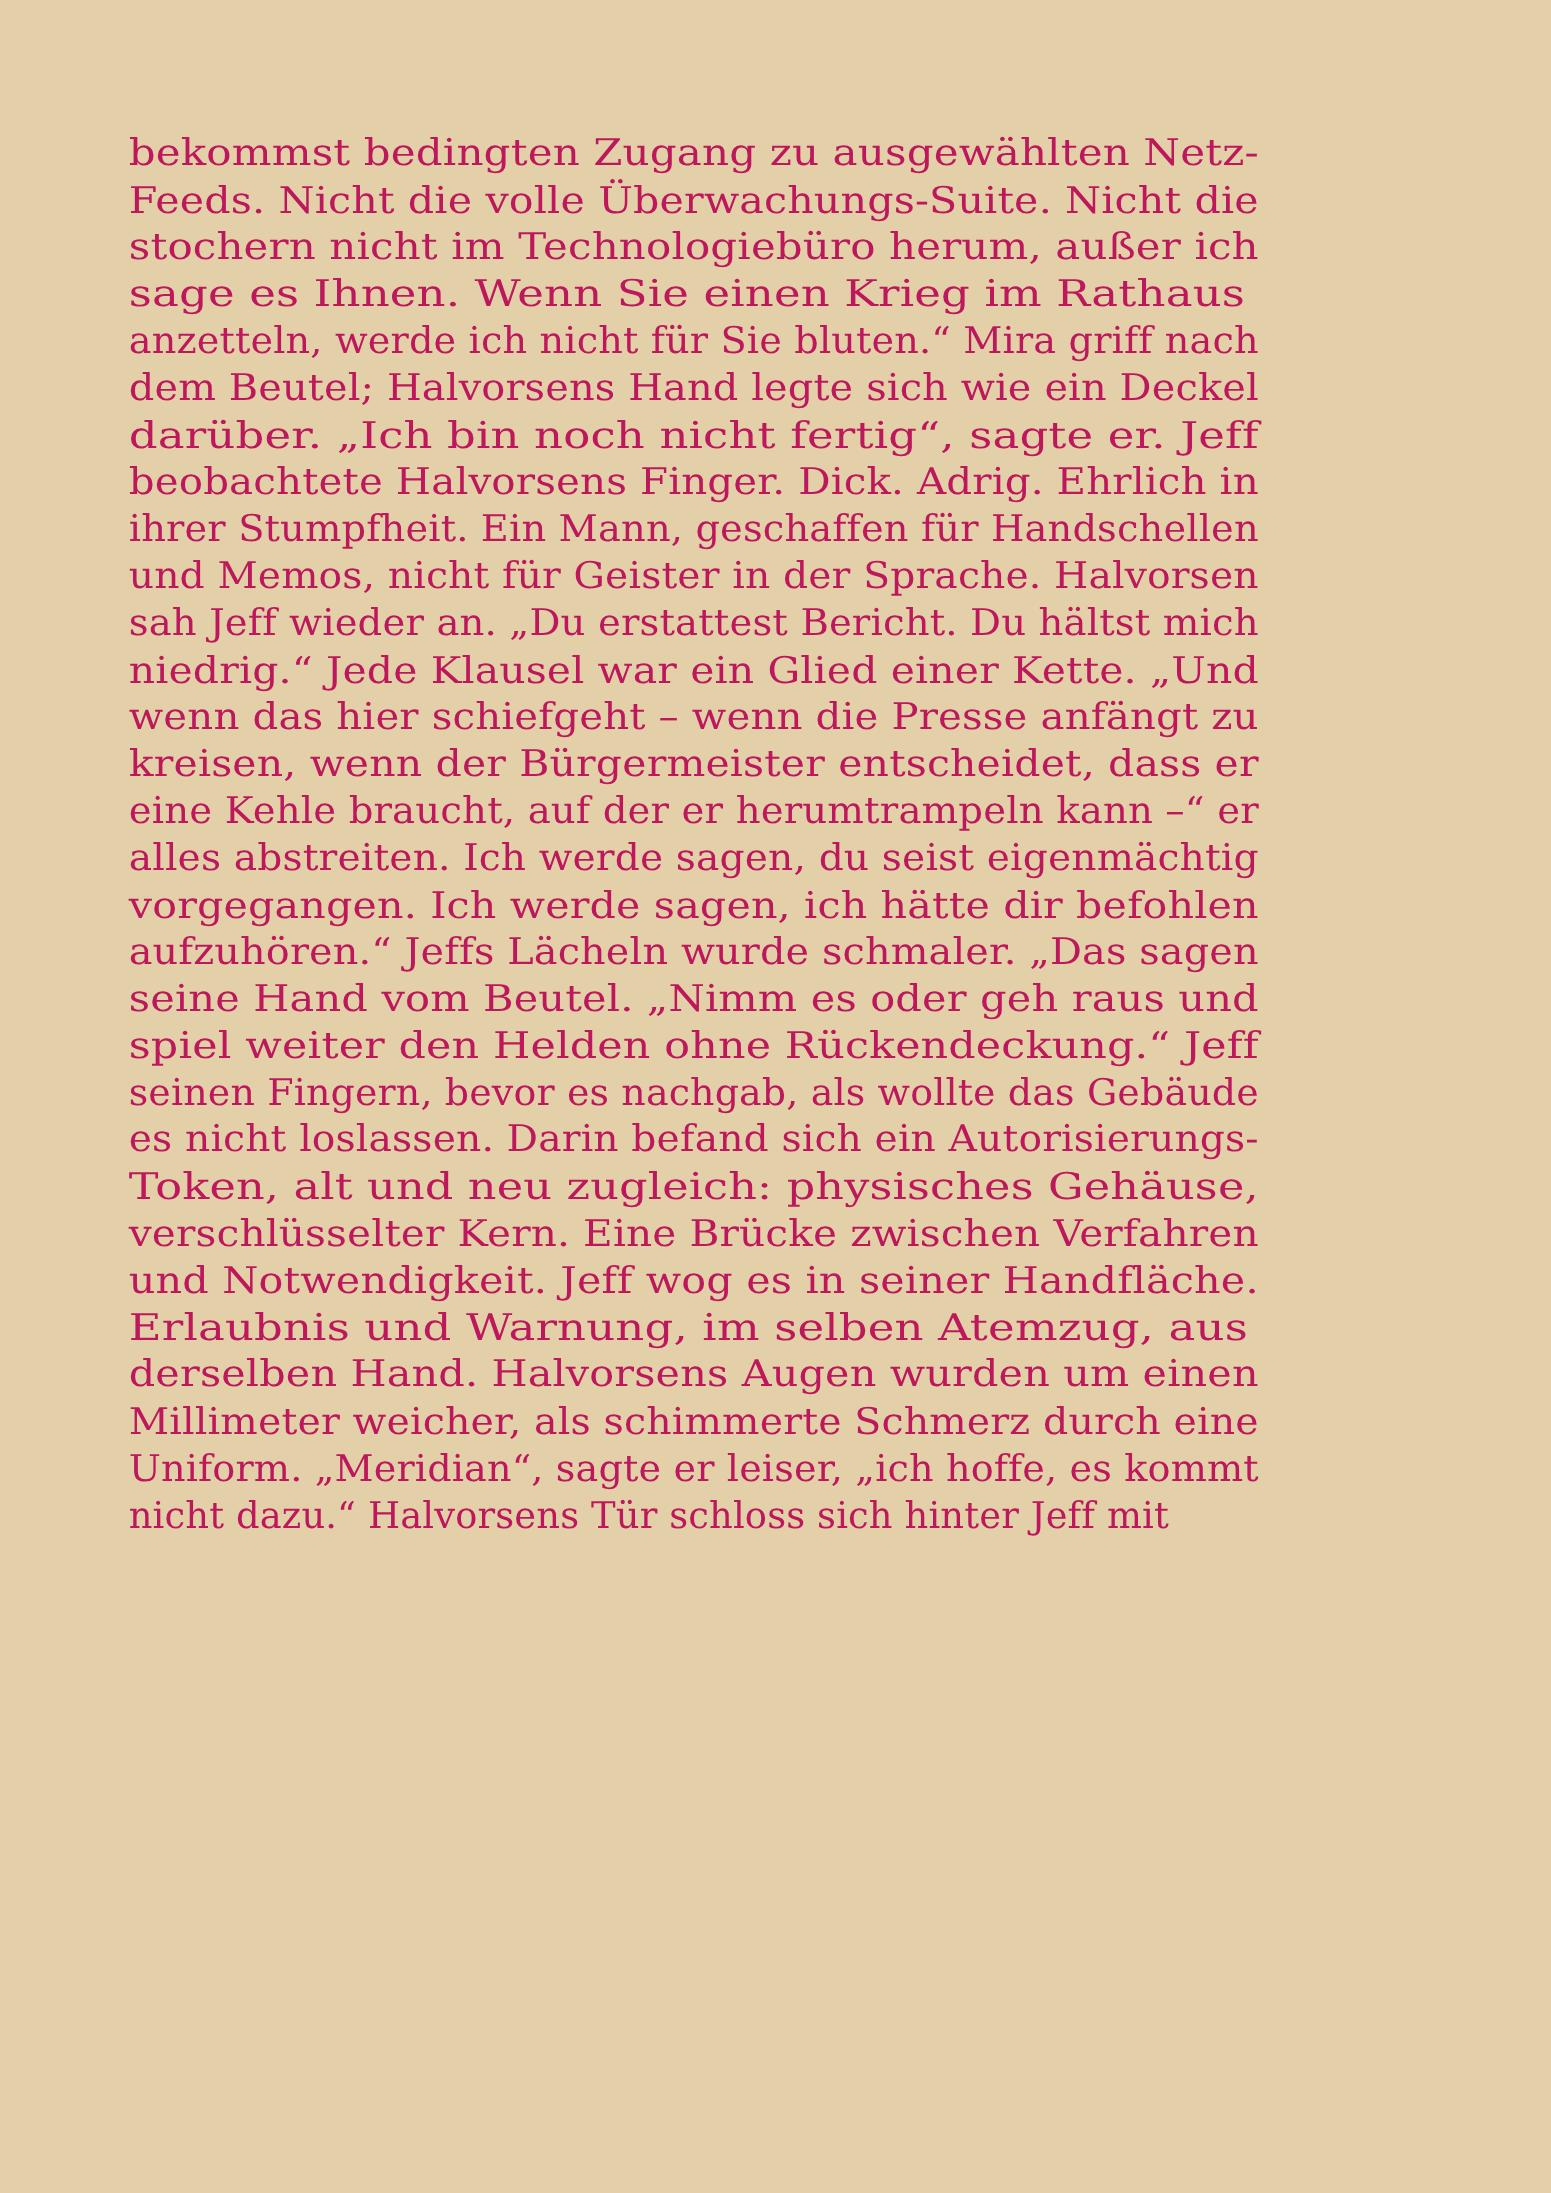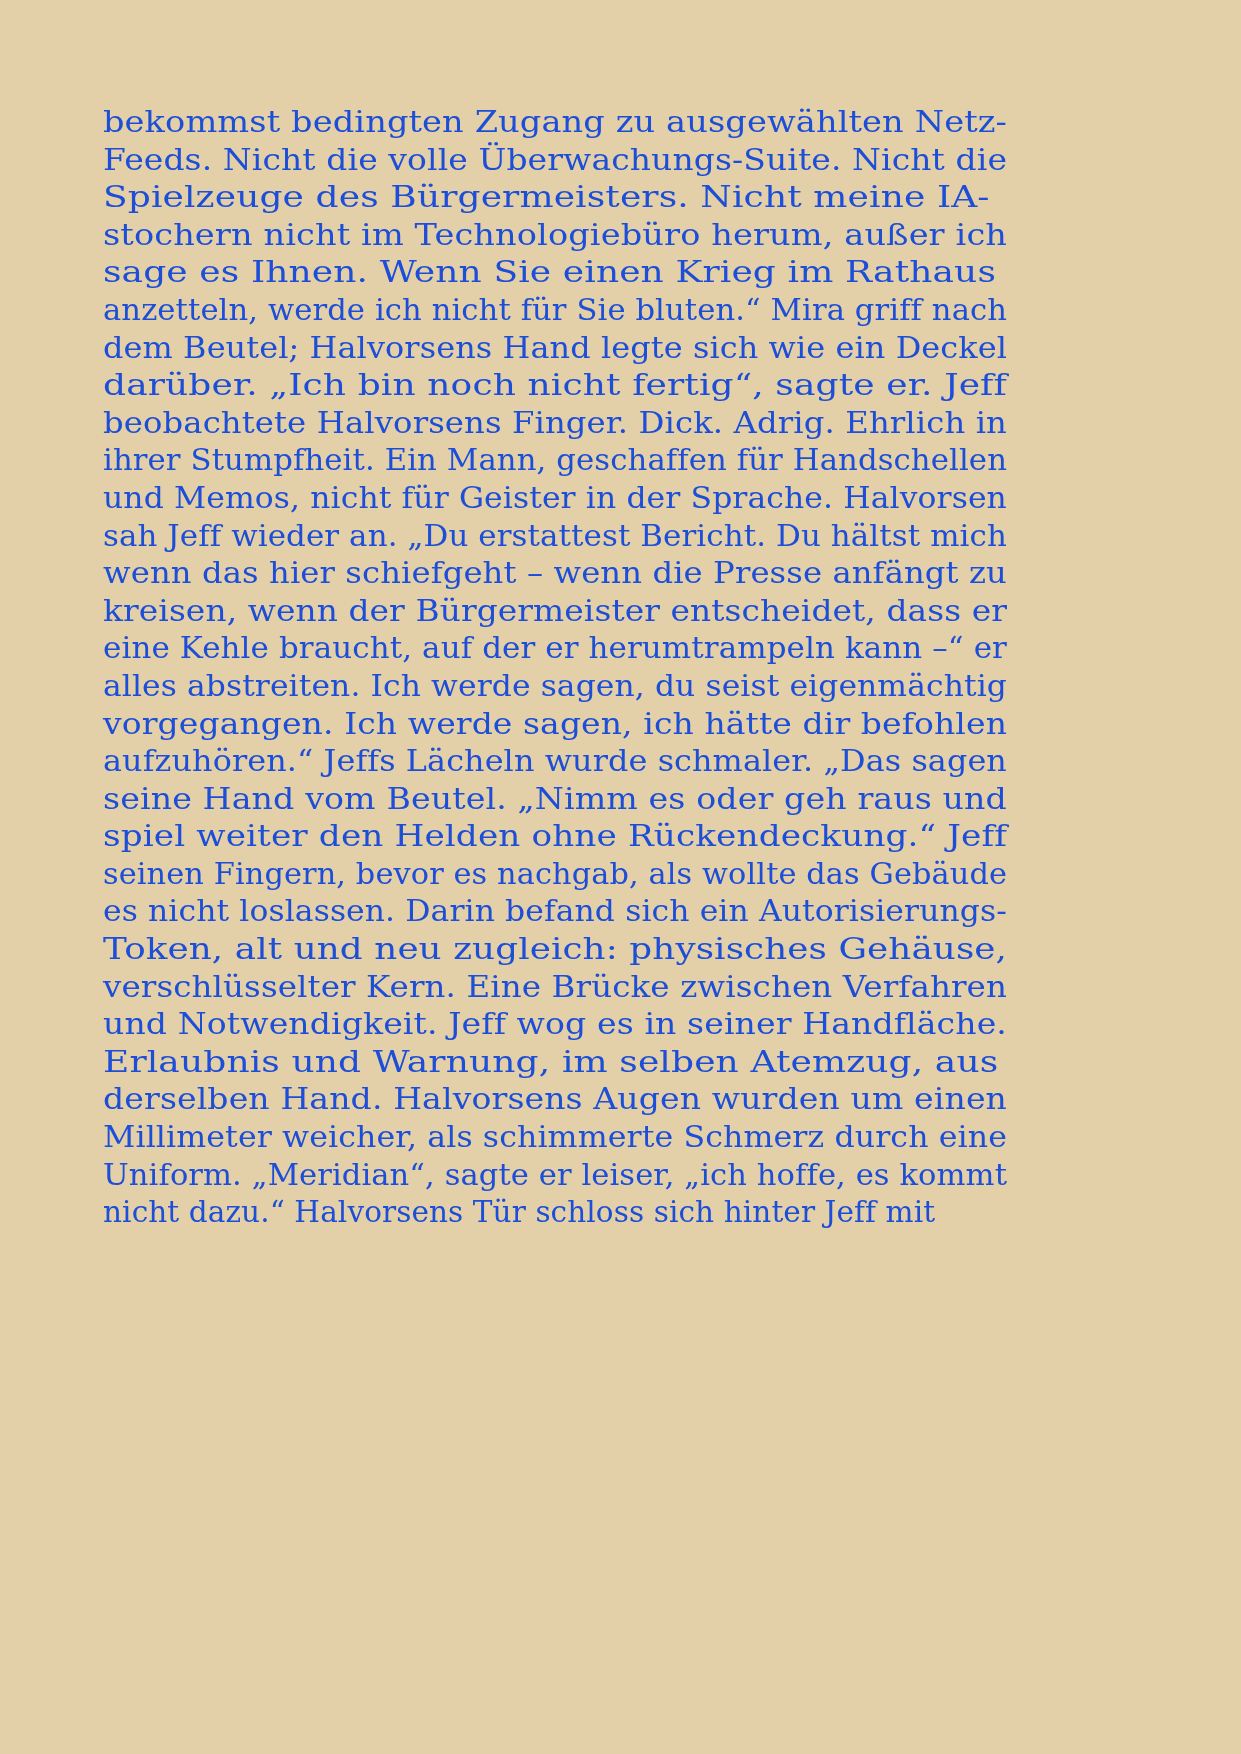--- a/index.html
+++ b/index.html
@@ -23,21 +23,21 @@
   }
   #text-column {
     position: absolute;
     left: 103px;
     top: 104px;
     width: 904px;
   }
   .line {
     display: block;
     white-space: nowrap;
-    color: #1d4ed8;
+    color: #be185d;
     font-family: "DejaVu Serif", serif;
     font-size: 29.5px;
     line-height: 37.6px;
     height: 37.6px;
     letter-spacing: 0.1px;
     transform-origin: left center;
     -webkit-font-smoothing: antialiased;
   }
   
   .line > .inner {
@@ -46,30 +46,30 @@
     white-space: pre;
   }
 </style>
 </head>
 <body>
 
 <div id="page">
   <div id="text-column">
       <span class="line"><span class="inner" style="transform: scaleX(1.1385);">bekommst bedingten Zugang zu ausgewählten Netz-</span></span>
       <span class="line"><span class="inner" style="transform: scaleX(1.1172);">Feeds. Nicht die volle Überwachungs-Suite. Nicht die</span></span>
-      <span class="line"><span class="inner" style="transform: scaleX(1.22);">Spielzeuge des Bürgermeisters. Nicht meine IA-</span></span>
       <span class="line"><span class="inner" style="transform: scaleX(1.1373);">stochern nicht im Technologiebüro herum, außer ich</span></span>
       <span class="line"><span class="inner" style="transform: scaleX(1.22);">sage es Ihnen. Wenn Sie einen Krieg im Rathaus</span></span>
       <span class="line"><span class="inner" style="transform: scaleX(1.0371);">anzetteln, werde ich nicht für Sie bluten.“ Mira griff nach</span></span>
       <span class="line"><span class="inner" style="transform: scaleX(1.081);">dem Beutel; Halvorsens Hand legte sich wie ein Deckel</span></span>
       <span class="line"><span class="inner" style="transform: scaleX(1.2198);">darüber. „Ich bin noch nicht fertig“, sagte er. Jeff</span></span>
       <span class="line"><span class="inner" style="transform: scaleX(1.0942);">beobachtete Halvorsens Finger. Dick. Adrig. Ehrlich in</span></span>
       <span class="line"><span class="inner" style="transform: scaleX(1.0409);">ihrer Stumpfheit. Ein Mann, geschaffen für Handschellen</span></span>
       <span class="line"><span class="inner" style="transform: scaleX(1.0648);">und Memos, nicht für Geister in der Sprache. Halvorsen</span></span>
       <span class="line"><span class="inner" style="transform: scaleX(1.0466);">sah Jeff wieder an. „Du erstattest Bericht. Du hältst mich</span></span>
+      <span class="line"><span class="inner" style="transform: scaleX(1.1104);">niedrig.“ Jede Klausel war ein Glied einer Kette. „Und</span></span>
       <span class="line"><span class="inner" style="transform: scaleX(1.0925);">wenn das hier schiefgeht – wenn die Presse anfängt zu</span></span>
       <span class="line"><span class="inner" style="transform: scaleX(1.1121);">kreisen, wenn der Bürgermeister entscheidet, dass er</span></span>
       <span class="line"><span class="inner" style="transform: scaleX(1.0483);">eine Kehle braucht, auf der er herumtrampeln kann –“ er</span></span>
       <span class="line"><span class="inner" style="transform: scaleX(1.0627);">alles abstreiten. Ich werde sagen, du seist eigenmächtig</span></span>
       <span class="line"><span class="inner" style="transform: scaleX(1.1178);">vorgegangen. Ich werde sagen, ich hätte dir befohlen</span></span>
       <span class="line"><span class="inner" style="transform: scaleX(1.0787);">aufzuhören.“ Jeffs Lächeln wurde schmaler. „Das sagen</span></span>
       <span class="line"><span class="inner" style="transform: scaleX(1.1258);">seine Hand vom Beutel. „Nimm es oder geh raus und</span></span>
       <span class="line"><span class="inner" style="transform: scaleX(1.1607);">spiel weiter den Helden ohne Rückendeckung.“ Jeff</span></span>
       <span class="line"><span class="inner" style="transform: scaleX(1.0297);">seinen Fingern, bevor es nachgab, als wollte das Gebäude</span></span>
       <span class="line"><span class="inner" style="transform: scaleX(1.0644);">es nicht loslassen. Darin befand sich ein Autorisierungs-</span></span>

